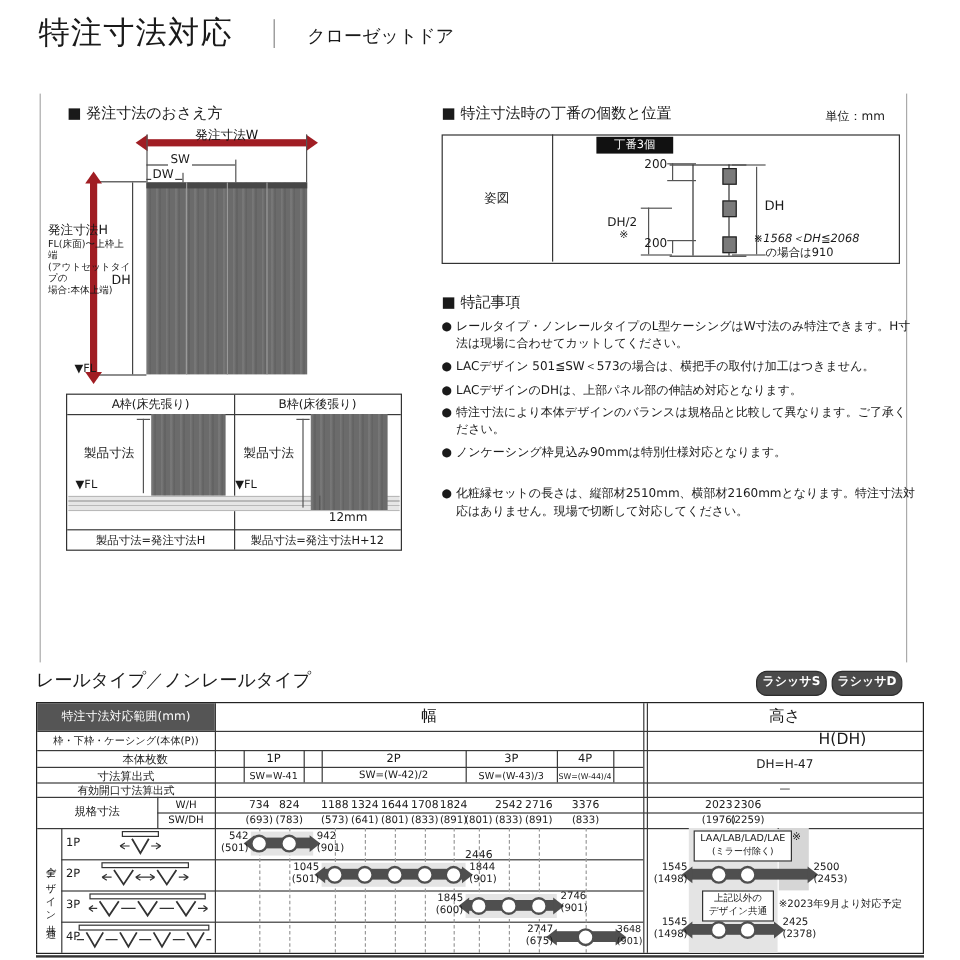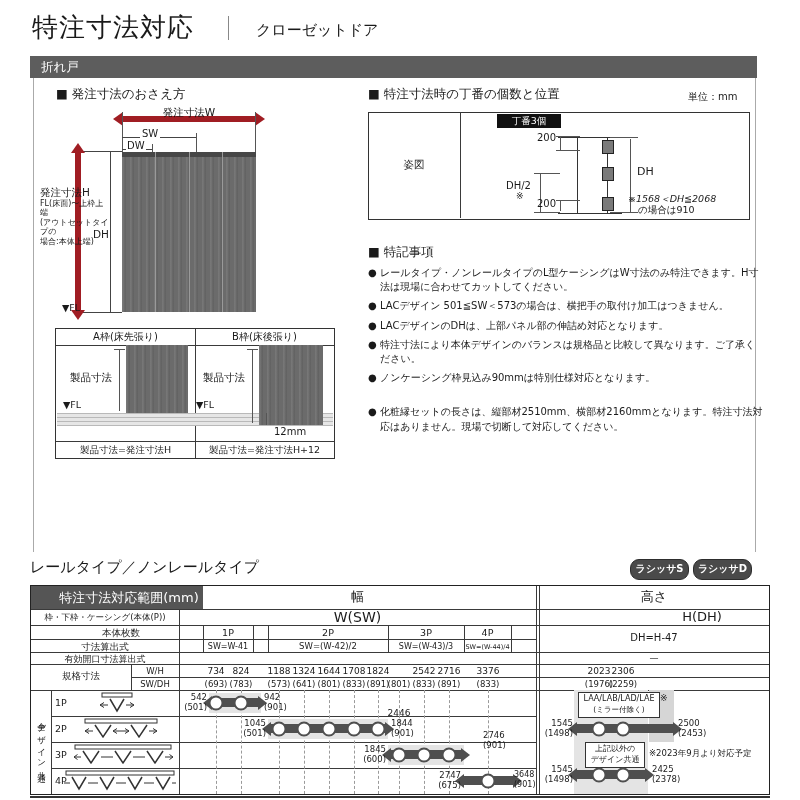--- a/index.html
+++ b/index.html
@@ -41,23 +41,20 @@
 </style>
 </head>
 <body>
 
 <div class="page">
 
   <div class="abs b" style="left:32px;top:10px;font-size:26px;letter-spacing:1px;">特注寸法対応</div>
   <div class="abs" style="left:228px;top:16px;width:1px;height:24px;background:#888;"></div>
   <div class="abs" style="left:256px;top:21px;font-size:15px;">クローゼットドア</div>
 
-  <div class="secbar" style="left:30px;top:56px;width:727px;height:22px;">
-    <span class="abs b" style="left:11px;top:3px;font-size:12.5px;">折れ戸</span>
-  </div>
   <div class="abs" style="left:33px;top:78px;width:1px;height:474px;background:#aaa;"></div>
   <div class="abs" style="left:755px;top:78px;width:1px;height:474px;background:#aaa;"></div>
 
   <div class="abs b" style="left:56px;top:86px;font-size:12.5px;">■ 発注寸法のおさえ方</div>
 
   <div class="redh" style="left:122px;top:116px;width:134px;"></div>
   <div class="abs b c" style="left:122px;top:106px;width:134px;font-size:10.5px;color:#111;">発注寸法W</div>
   <div class="tick" style="left:122px;top:112px;width:1px;height:40px;"></div>
   <div class="tick" style="left:255px;top:112px;width:1px;height:40px;"></div>
 
@@ -202,25 +199,24 @@
     <div class="vl" style="left:508px;top:0;height:208px;"></div>
     <div class="vl" style="left:20px;top:104px;height:104px;"></div>
     <div class="vl" style="left:100px;top:78px;height:26px;"></div>
     <div class="vl" style="left:172px;top:39px;height:27px;"></div>
     <div class="vl" style="left:222px;top:39px;height:27px;"></div>
     <div class="vl" style="left:237px;top:39px;height:27px;"></div>
     <div class="vl" style="left:357px;top:39px;height:27px;"></div>
     <div class="vl" style="left:433px;top:39px;height:27px;"></div>
     <div class="vl" style="left:480px;top:39px;height:27px;"></div>
 
-    <div class="darkcell b c" style="left:0;top:0;width:148px;height:23px;font-size:13px;line-height:23px;padding-left:24px;">特注寸法対応範囲(mm)</div>
+    <div class="darkcell b c" style="left:0;top:0;width:148px;height:23px;font-size:10px;line-height:23px;">特注寸法対応範囲(mm)</div>
     <div class="abs b c" style="left:148px;top:2px;width:357px;font-size:13px;">幅</div>
     <div class="abs b c" style="left:508px;top:2px;width:230px;font-size:13px;">高さ</div>
     <div class="abs c" style="left:1px;top:26px;width:146px;font-size:8.5px;">枠・下枠・ケーシング(本体(P))</div>
-    <div class="abs b c" style="left:148px;top:23px;width:357px;height:16px;font-size:14px;line-height:16px;">W(SW)</div>
     <div class="abs b c" style="left:508px;top:23px;width:230px;height:16px;font-size:13px;line-height:16px;margin-left:48px;">H(DH)</div>
 
     <div class="abs c" style="left:16px;top:41px;width:148px;font-size:9.5px;">本体枚数</div>
     <div class="abs b c" style="left:172px;top:41px;width:50px;font-size:9.5px;">1P</div>
     <div class="abs b c" style="left:237px;top:41px;width:120px;font-size:9.5px;">2P</div>
     <div class="abs b c" style="left:357px;top:41px;width:76px;font-size:9.5px;">3P</div>
     <div class="abs b c" style="left:433px;top:41px;width:47px;font-size:9.5px;">4P</div>
     <div class="abs c" style="left:0;top:55px;width:148px;font-size:9.5px;">寸法算出式</div>
     <div class="abs c" style="left:172px;top:56px;width:50px;font-size:8px;">SW=W-41</div>
     <div class="abs c" style="left:237px;top:55px;width:120px;font-size:8.5px;">SW=(W-42)/2</div>
@@ -339,21 +335,21 @@
     <div class="band" style="left:357px;top:159px;width:76px;height:20px;"></div>
     <div class="garrow" style="left:359px;top:164px;width:72px;">
       <span class="dot" style="left:9px;"></span>
       <span class="dot" style="left:34px;"></span>
       <span class="dot" style="left:59px;"></span>
     </div>
     <div class="rlab rt" style="left:319px;top:158px;width:36px;">
       <div>1845</div>
       <div>(600)</div>
     </div>
-    <div class="rlab" style="left:436px;top:144px;margin-left:16px;">
+    <div class="rlab" style="left:436px;top:156px;">
       <div>2746</div>
       <div>(901)</div>
     </div>
 
     <div class="garrow" style="left:432px;top:190px;width:51px;">
       <span class="dot" style="left:25px;"></span>
     </div>
     <div class="rlab rt" style="left:394px;top:184px;width:36px;">
       <div>2747</div>
       <div>(675)</div>

